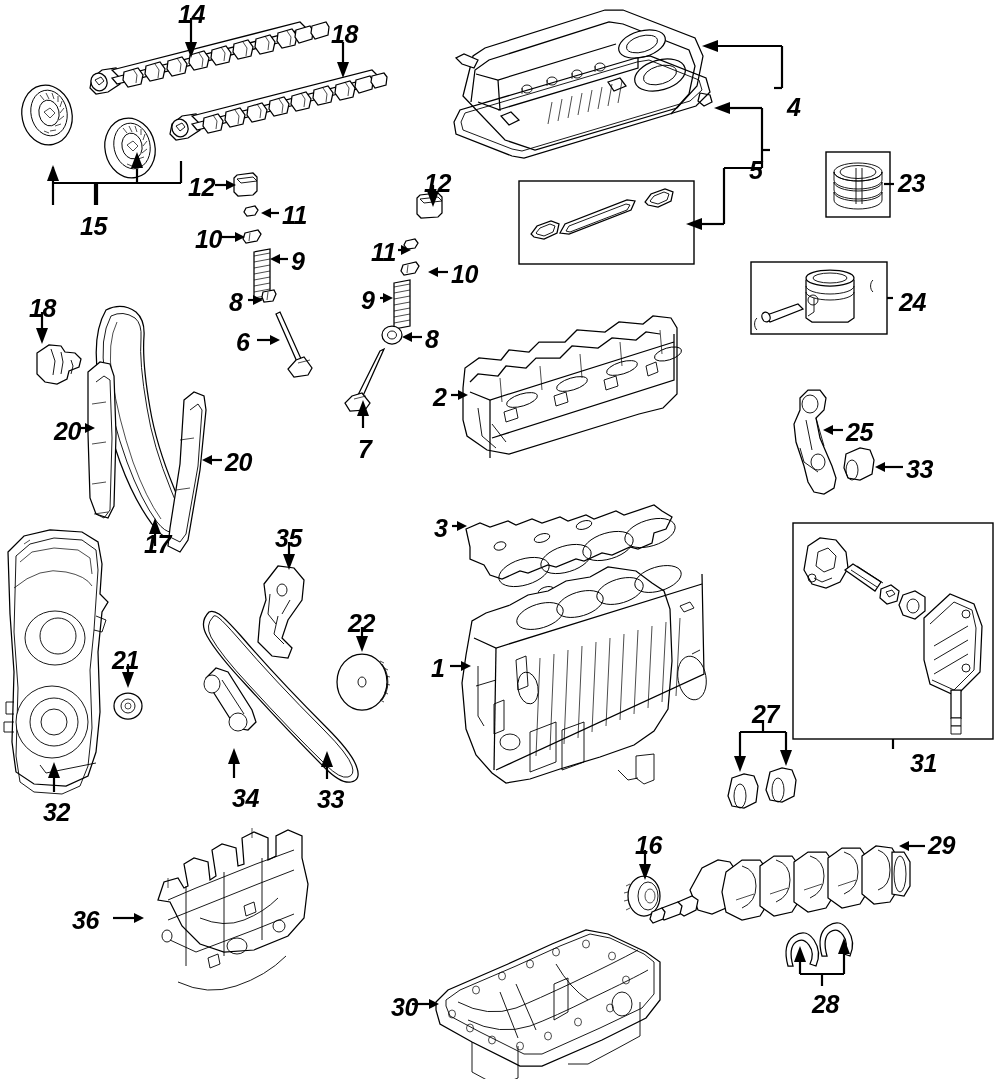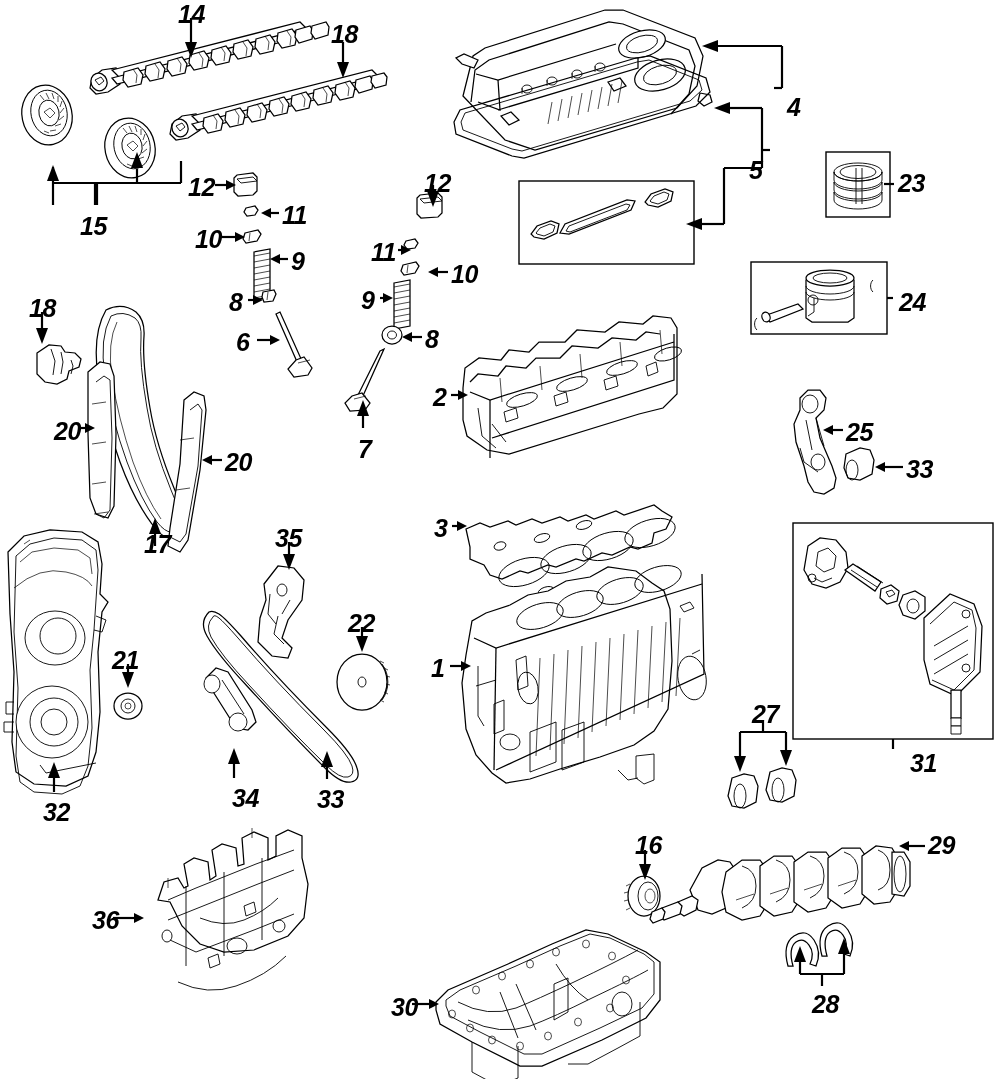--- a/index.html
+++ b/index.html
@@ -786,17 +786,17 @@
 <div class="callout" style="left:348px;top:611px">22</div>
 <div class="callout" style="left:112px;top:648px">21</div>
 <div class="callout" style="left:431px;top:656px">1</div>
 <div class="callout" style="left:752px;top:702px">27</div>
 <div class="callout" style="left:910px;top:751px">31</div>
 <div class="callout" style="left:232px;top:786px">34</div>
 <div class="callout" style="left:317px;top:787px">33</div>
 <div class="callout" style="left:43px;top:800px">32</div>
 <div class="callout" style="left:635px;top:833px">16</div>
 <div class="callout" style="left:928px;top:833px">29</div>
-<div class="callout" style="left:92px;top:908px">36</div>
+<div class="callout" style="left:72px;top:908px">36</div>
 <div class="callout" style="left:812px;top:992px">28</div>
 <div class="callout" style="left:391px;top:995px">30</div>
 
 </div>
 
 </body></html>

